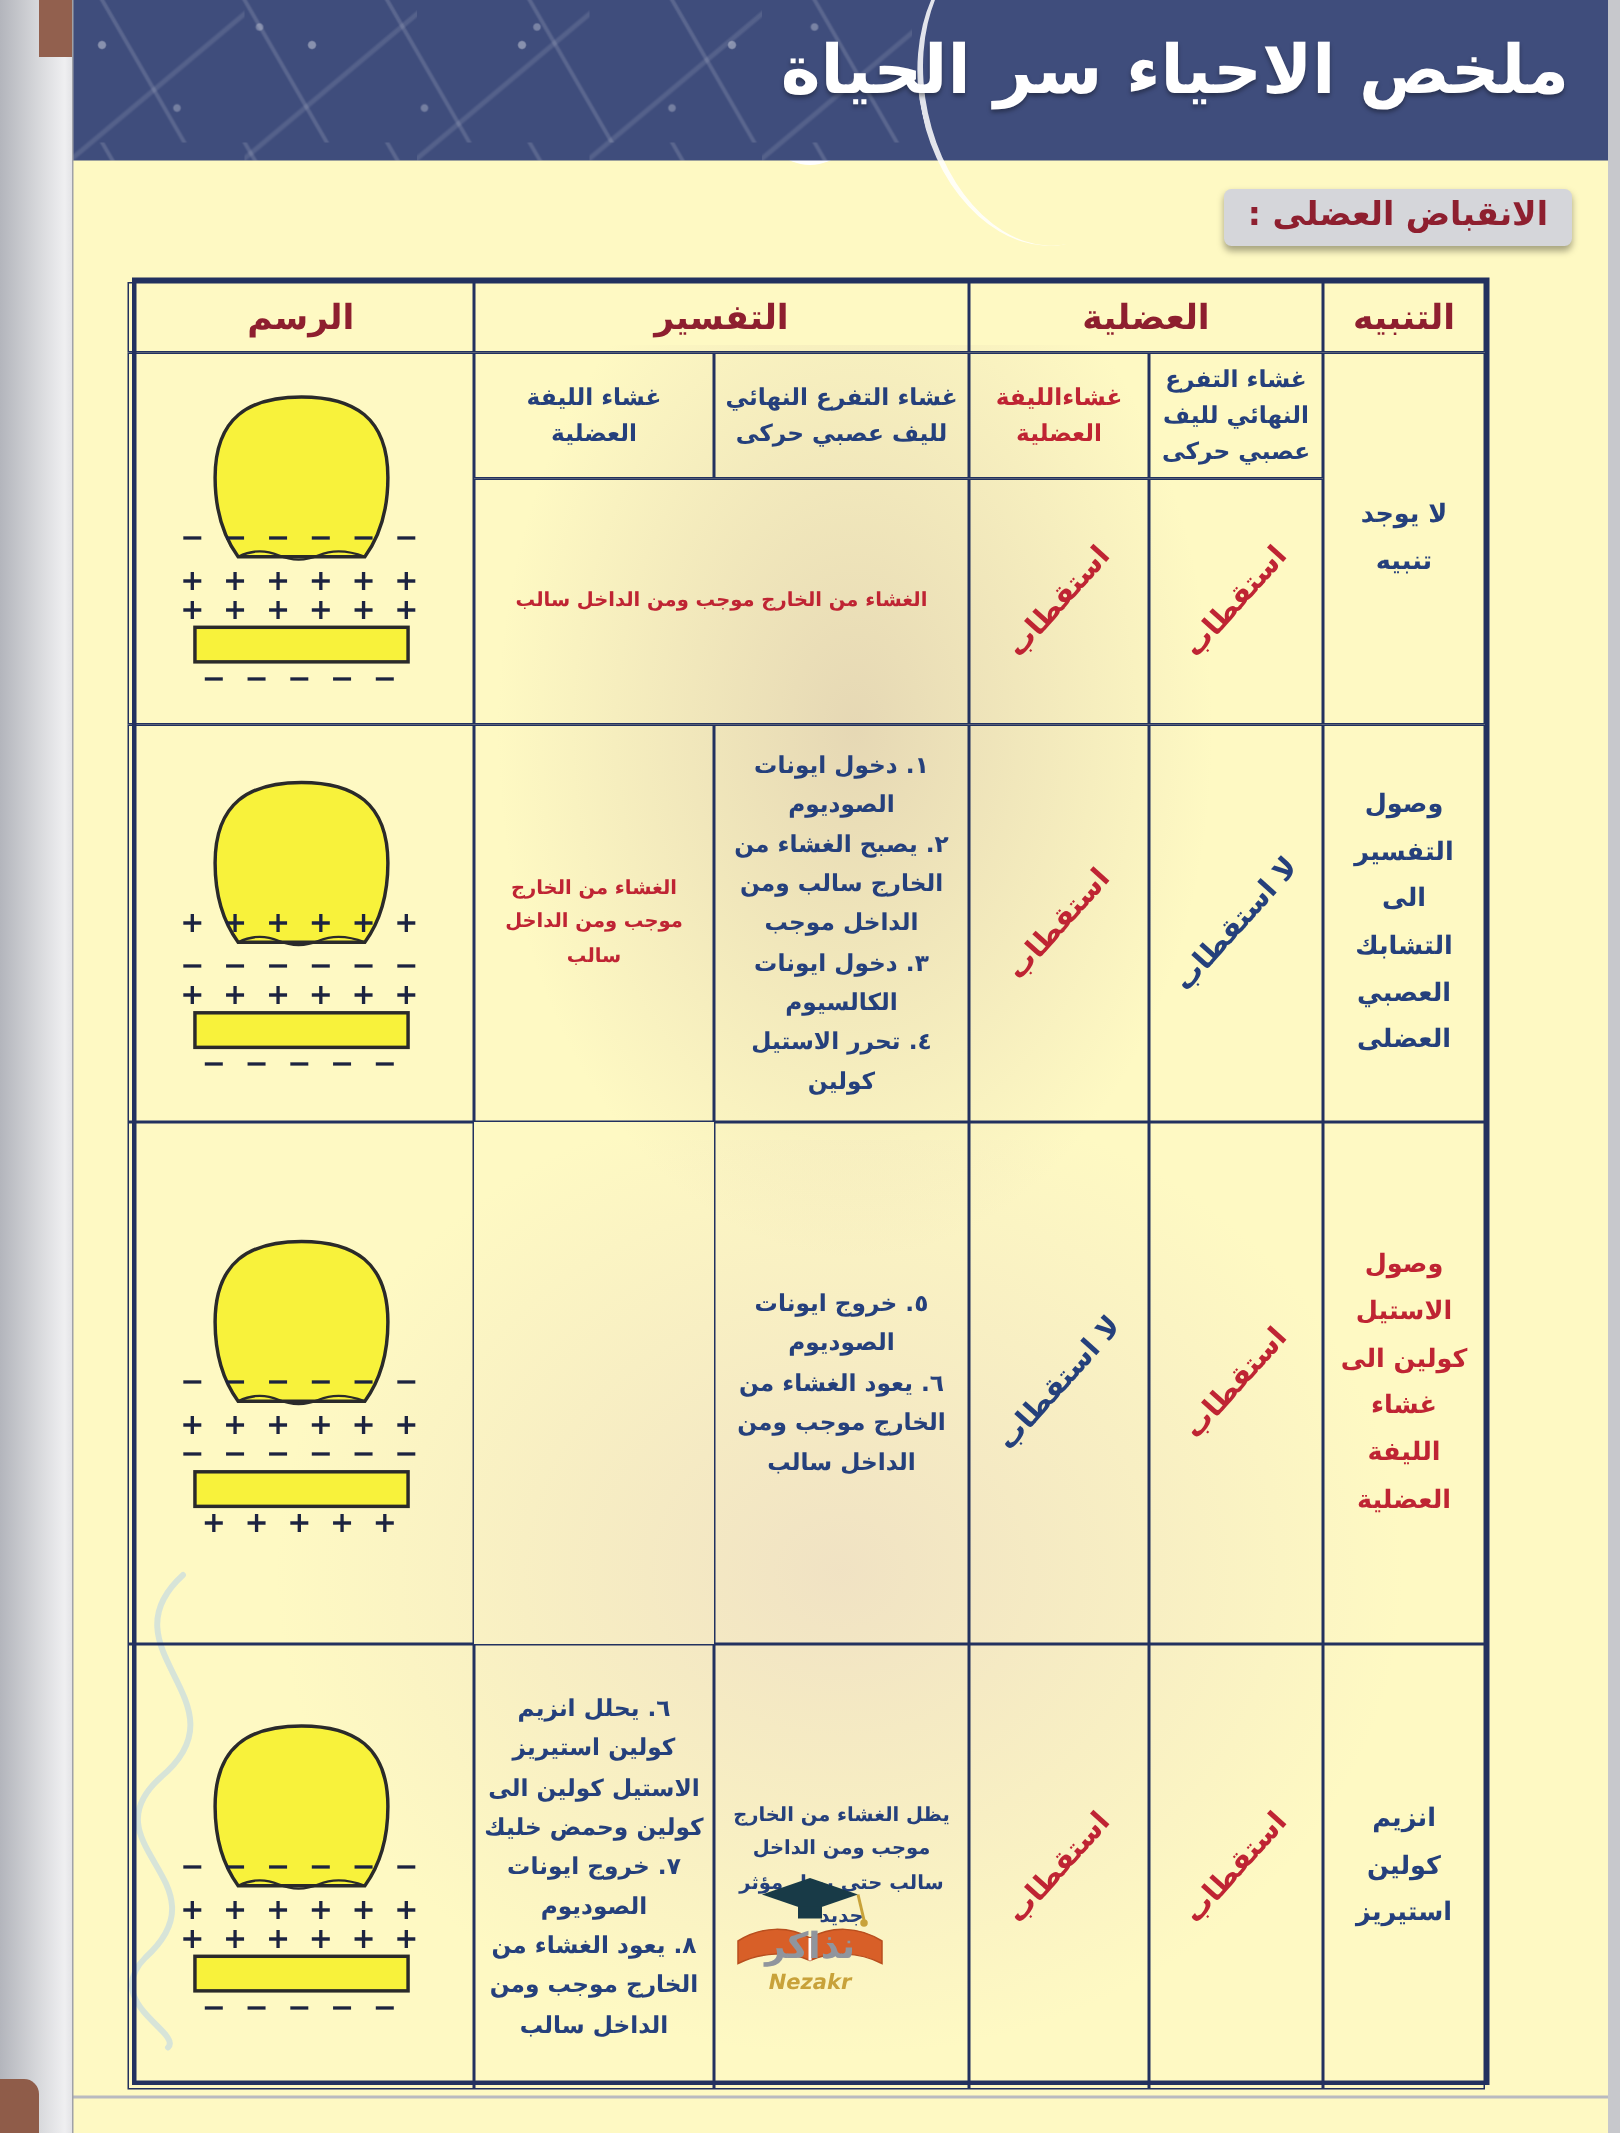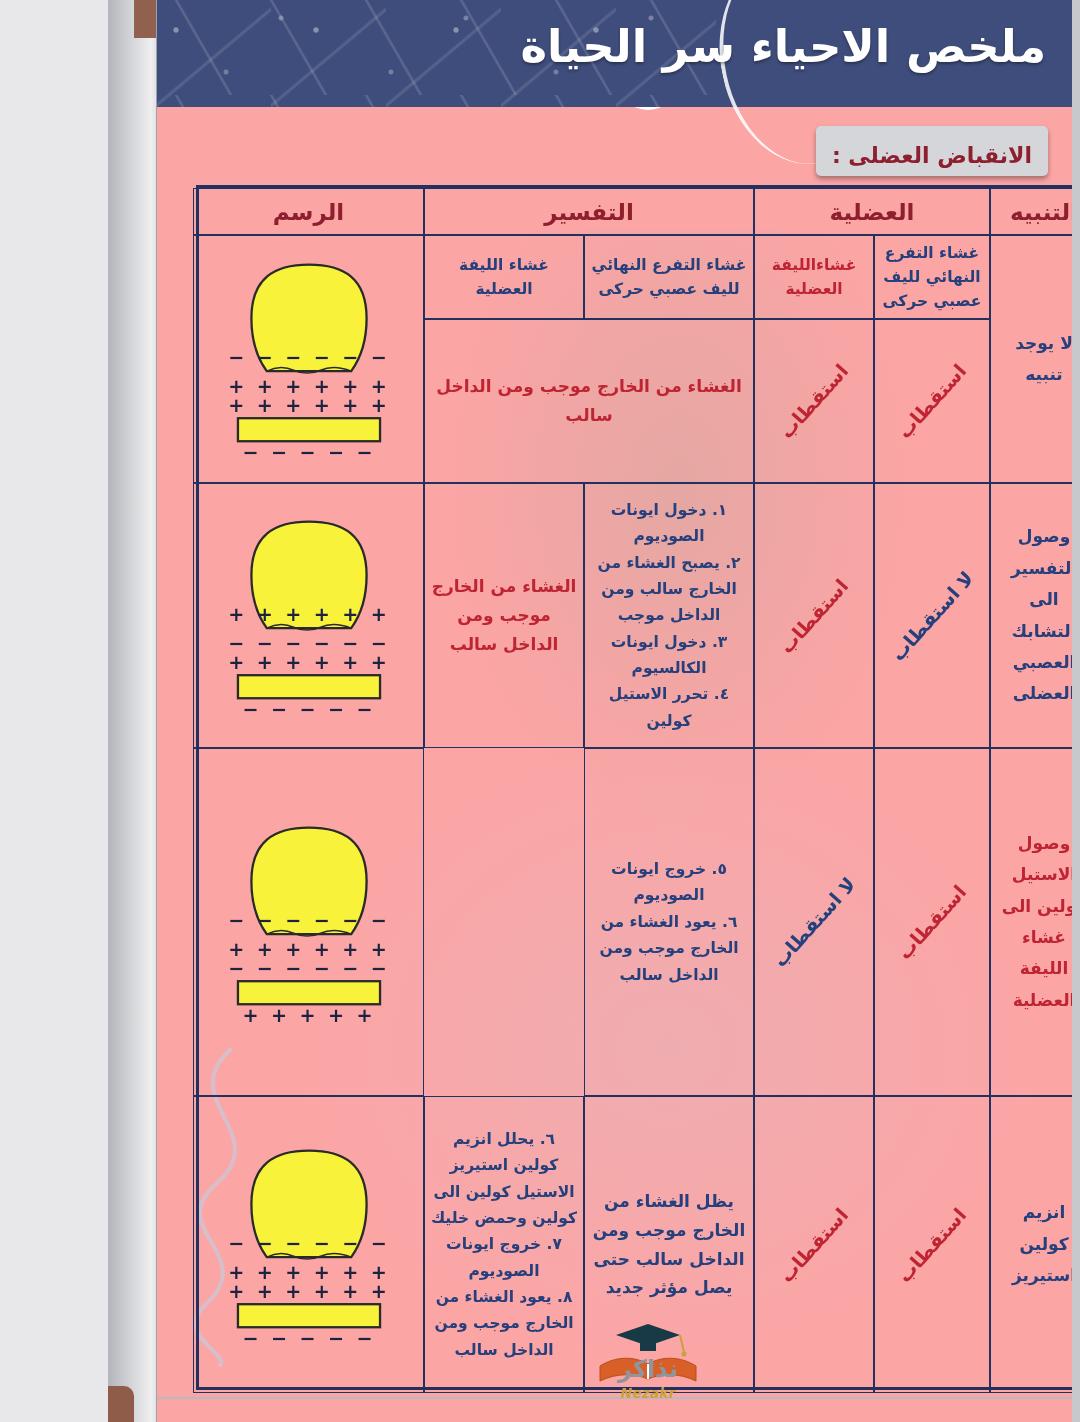--- a/index.html
+++ b/index.html
@@ -1,17 +1,17 @@
 <!DOCTYPE html>
 <html dir="rtl" lang="ar"><head>
 <meta charset="utf-8">
 <style>
   html,body { margin:0; padding:0; }
   body { font-family:"DejaVu Sans", sans-serif; background:#e8e8ea; }
-  .page { position:relative; width:972px; height:1422px; background:#fca5a5; overflow:hidden; direction:rtl; }
+  .page { position:relative; width:1080px; height:1422px; background:#fef9c3; overflow:hidden; direction:rtl; }
 
   
   .edge-left { position:absolute; left:0; top:0; width:48px; height:100%;
     background:linear-gradient(to right,#b3b5bc,#d8d9dc 55%,#efeff1 90%,#e3e3e6);
     border-right:1px solid #9fa1a8; z-index:4; }
   .corner-top { position:absolute; left:26px; top:0; width:22px; height:38px; background:#92604e; z-index:5; }
   .corner-bottom { position:absolute; left:0; top:1386px; width:26px; height:36px; background:#8f5c49; border-top-right-radius:10px; z-index:5; }
   .edge-right { position:absolute; right:0; top:0; width:8px; height:100%; background:#c7c8cc; z-index:4; }
   .bottom-line { position:absolute; left:26px; right:8px; top:1397px; height:2px; background:#b9babf; z-index:1; }
 
@@ -28,21 +28,21 @@
   .band-swoosh { position:absolute; left:565px; top:-45px; width:150px; height:210px;
     border-radius:50%; border-left:4px solid rgba(255,255,255,.85); transform:rotate(-12deg); }
   .band-title { position:absolute; right:34px; top:20px; font-size:45px; font-weight:bold; color:#ffffff;
     letter-spacing:1px; text-shadow:0 2px 3px rgba(0,0,0,.35); }
   .page-num { position:absolute; left:508px; top:46px; width:64px; height:64px; background:#ffffff;
     border-radius:50%; display:flex; align-items:center; justify-content:center;
     font-size:32px; font-weight:bold; color:#2b3a6b; }
 
   
   .section-label { position:absolute; right:32px; top:126px; background:#d5d6da; border-radius:5px;
-    padding:17px 16px 8px; font-size:22px; font-weight:bold; color:#8e1f2f;
+    padding:5px 16px 8px; font-size:22px; font-weight:bold; color:#8e1f2f;
     box-shadow:0 3px 5px rgba(0,0,0,.35); z-index:2; }
 
   
   .wm-face { position:absolute; left:310px; top:230px; width:520px; height:640px; z-index:0;
     background:radial-gradient(ellipse at 50% 40%, rgba(196,170,160,.42), rgba(196,170,160,0) 65%); }
   .wm-body { position:absolute; left:150px; top:760px; width:820px; height:640px; z-index:0;
     background:radial-gradient(ellipse at 50% 45%, rgba(216,186,196,.36), rgba(216,186,196,0) 65%); }
   .scribble { position:absolute; left:52px; top:1040px; z-index:0; opacity:.55; }
 
   
@@ -51,30 +51,30 @@
     grid-template-columns:108px 116px 120px 170px 160px 231px;
     grid-template-rows:47px 84px 164px 265px 348px 297px;
     border:3px solid #22315f; box-sizing:border-box; }
   .c { border:1.5px solid #22315f; display:flex; align-items:center; justify-content:center;
     text-align:center; padding:5px; box-sizing:border-box; min-width:0; min-height:0; }
   .th { color:#8e1f2f; font-size:23px; font-weight:bold; }
   .sub { font-size:15.5px; font-weight:bold; line-height:1.55; }
   .stim { font-size:17px; font-weight:bold; line-height:1.85; padding:6px 8px; }
   .state span { display:inline-block; transform:rotate(-48deg); font-size:19px; font-weight:bold; white-space:nowrap; }
   .expl { font-size:15.5px; font-weight:bold; line-height:1.7; white-space:pre-line; }
-  .expl-big { font-size:17px;text-align:center; }
+  .expl-big { font-size:13px;text-align:center; }
   .t-navy { color:#25407c; } .t-red { color:#bf2433; }
   .draw { padding:8px; }
   .muscle-svg { width:192px; height:auto; }
   .bulb, .bar { fill:#f8f23b; stroke:#2a2a2a; stroke-width:2.4; }
   .wavy { fill:none; stroke:#2a2a2a; stroke-width:1.6; }
   .signs { text-anchor:middle; font-size:20px; font-weight:bold; fill:#1c2340; letter-spacing:3px; }
 
   
-  .logo { position:absolute; left:482px; top:1320px; width:116px; text-align:center; direction:ltr; z-index:3; }
+  .logo { position:absolute; left:482px; top:1248px; width:116px; text-align:center; direction:ltr; z-index:3; }
   .logo svg { width:116px; height:86px; }
 </style>
 </head>
 <body>
 
 <div class="page">
 
   <div class="edge-left"></div>
   <div class="corner-top"></div>
   <div class="corner-bottom"></div>

